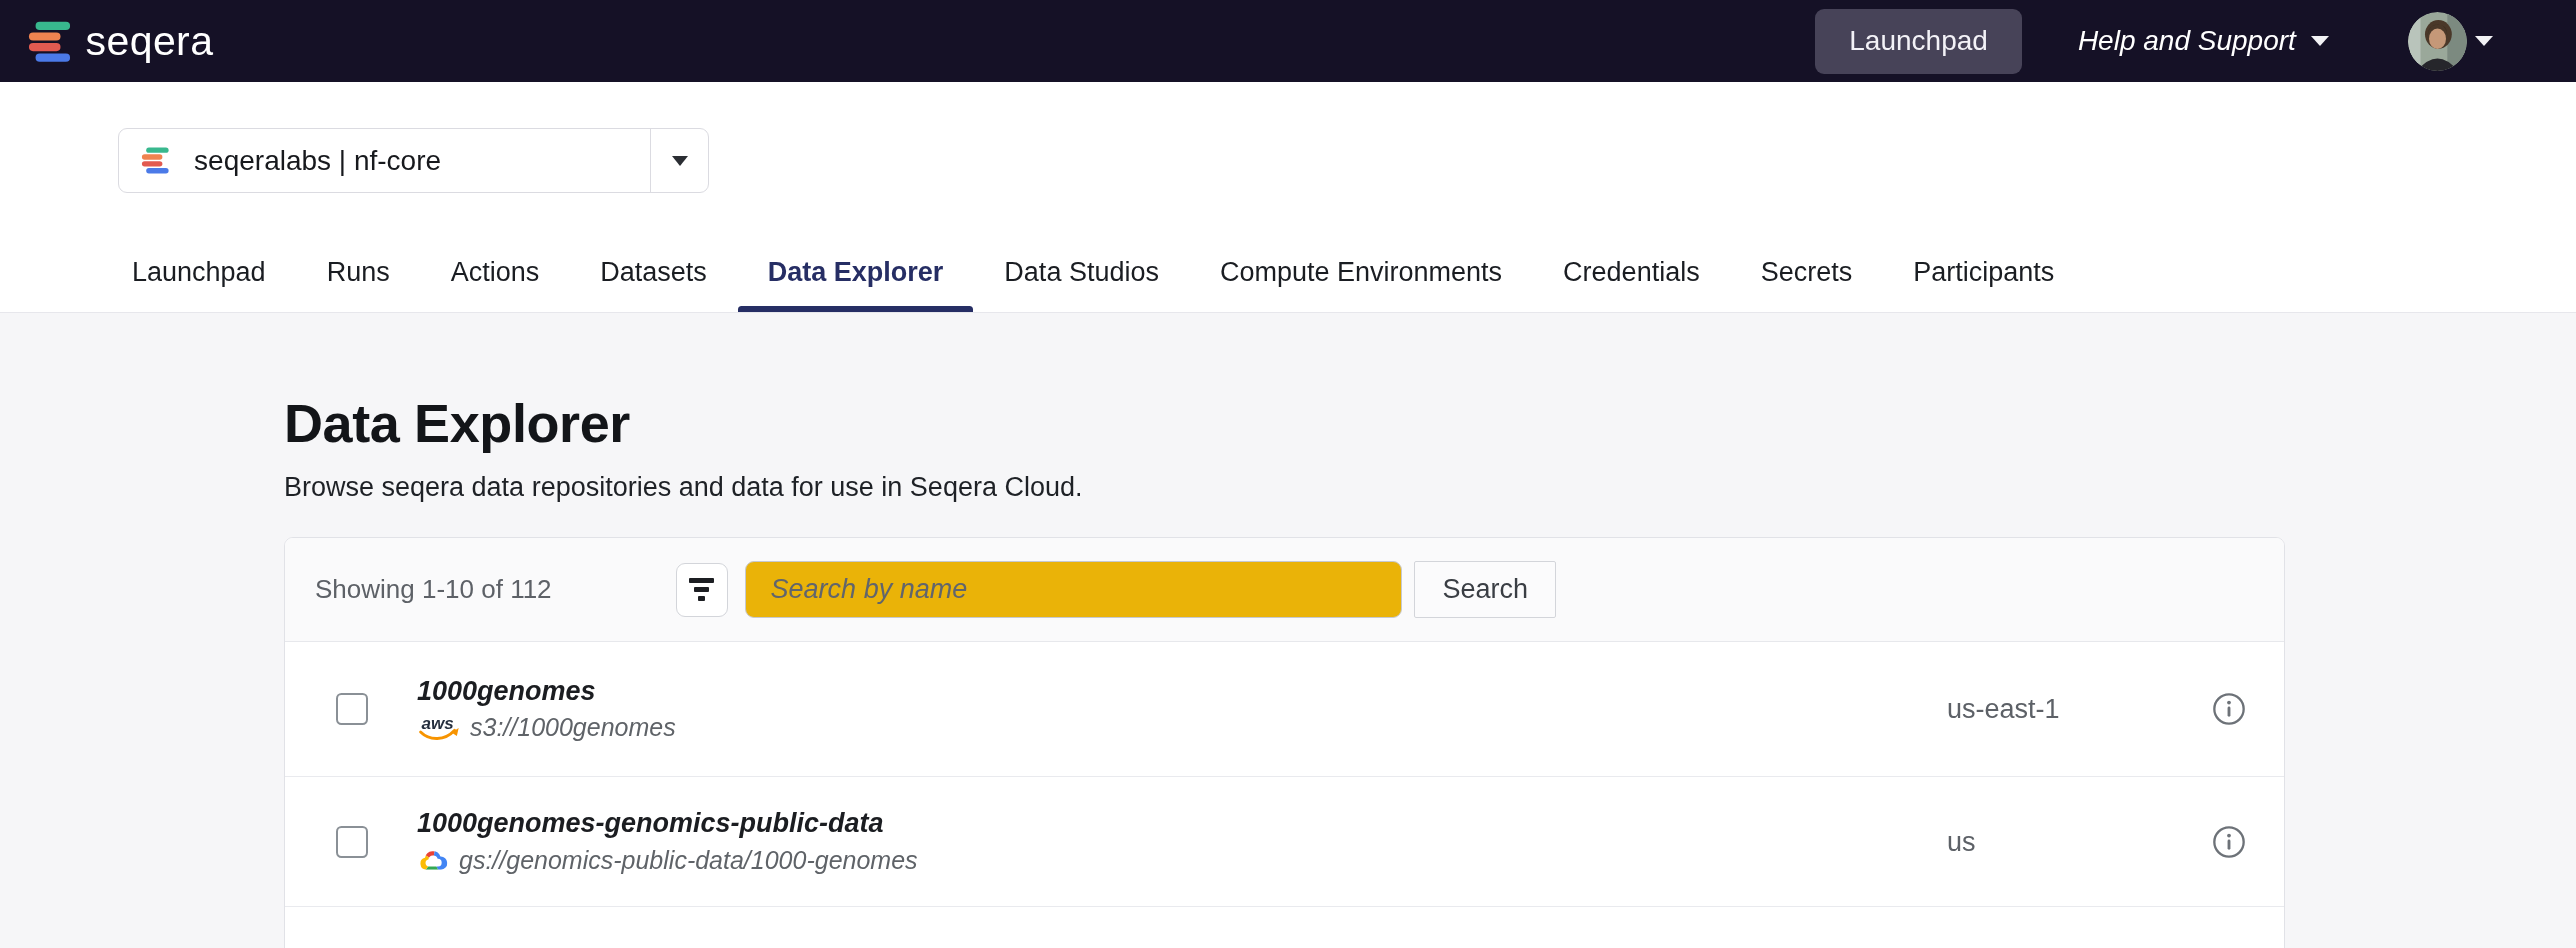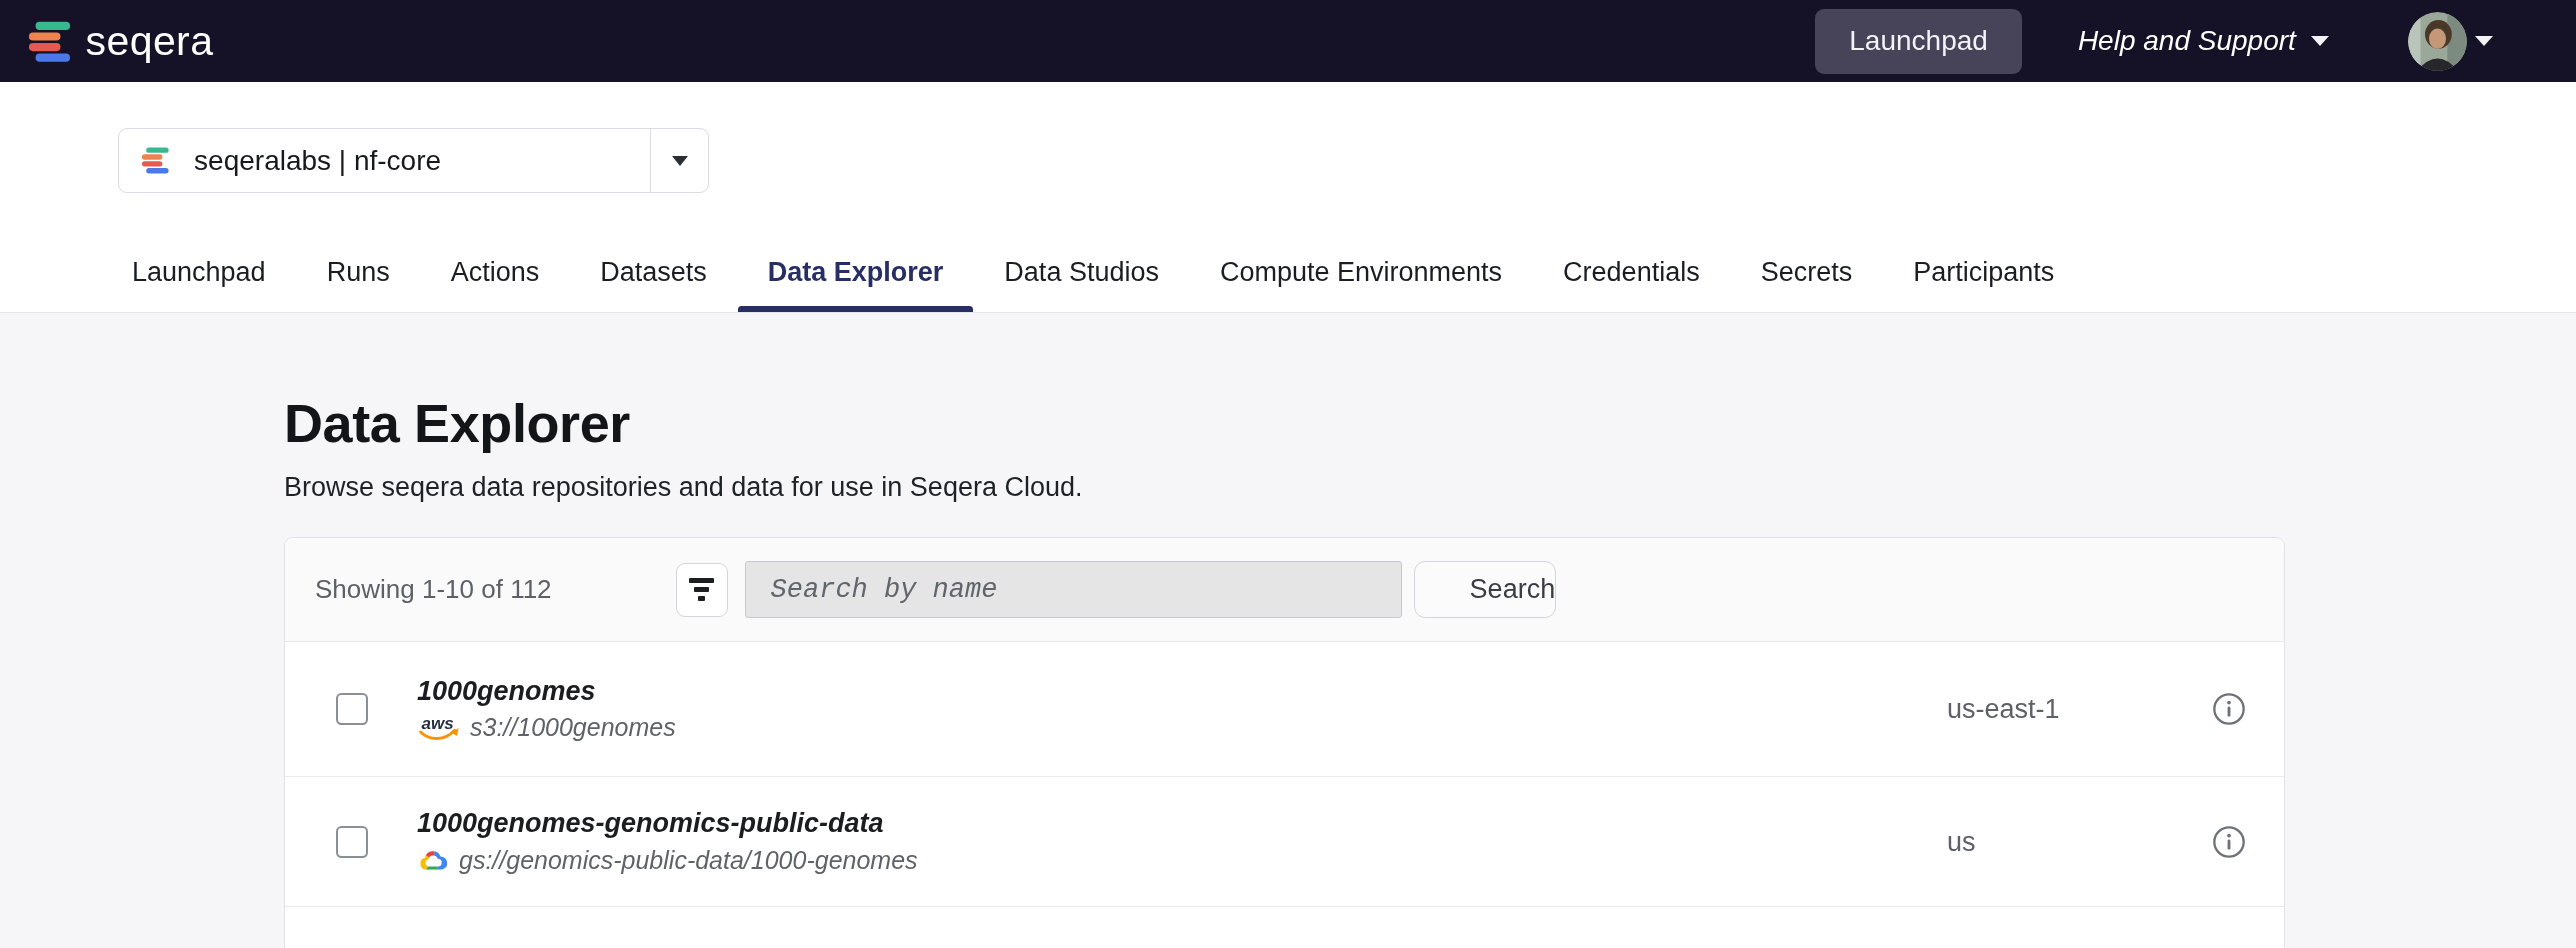--- a/index.html
+++ b/index.html
@@ -49,25 +49,25 @@
             border:0.9px solid #e1e2e7; border-radius:9px 9px 0 0; overflow:hidden; }
   .card-header { height:104px; background:#fafafb; border-bottom:0.9px solid #e7e8ec;
             display:flex; align-items:center; padding:0 30px; }
   .showing { font-size:26px; color:#5d6167; margin-right:124px; }
   .filter-btn { width:52px; height:54px; background:#fff; border:0.9px solid #d3d5da;
             border-radius:9px; display:flex; flex-direction:column; align-items:center;
             justify-content:center; gap:4.5px; cursor:pointer; }
   .fbar { height:4.5px; background:#1c1e22; border-radius:0.9px; }
   .fbar1 { width:25px; } .fbar2 { width:15.2px; } .fbar3 { width:7.2px; }
   .search-input { margin-left:17px; width:657px; height:57px; border:0.9px solid #c6c9d0;
-            border-radius:3px; padding:0 25px; font-size:27px; font-family:Liberation Mono, monospace; color:#1a1d22; background:#e5e5e5; }
+            border-radius:9px; padding:0 25px; font-size:27px; font-family:Liberation Sans, sans-serif; color:#1a1d22; background:#eab308; }
   .search-input::placeholder { font-style:italic; color:#61656c; }
   .search-btn { margin-left:12.6px; width:142px; height:57px; background:#fbfbfc;
-            border:0.9px solid #d3d5da; border-radius:11px; font-size:27px; color:#3a3e44;
-            font-family:inherit; cursor:pointer;text-align:right; }
+            border:0.9px solid #d3d5da; border-radius:2px; font-size:27px; color:#3a3e44;
+            font-family:inherit; cursor:pointer; }
 
   .row { position:relative; height:135px; display:flex; align-items:center;
             padding-left:51px; border-bottom:0.9px solid #e9eaee; background:#fff; }
   .row2 { height:130px; }
   .checkbox { width:32px; height:32px; border:2.7px solid #8a9096; border-radius:5.4px;
             background:#fff; cursor:pointer; flex:none; }
   .row-main { margin-left:49px; display:flex; flex-direction:column; gap:6.3px;font-style:italic; }
   .row-name { font-size:27px; font-weight:700; color:#1b1d21; }
   .row-uri { display:flex; align-items:center; gap:10px; font-size:25px; color:#5f6368; }
   .region { position:absolute; left:1662px; top:50%; transform:translateY(-50%);

